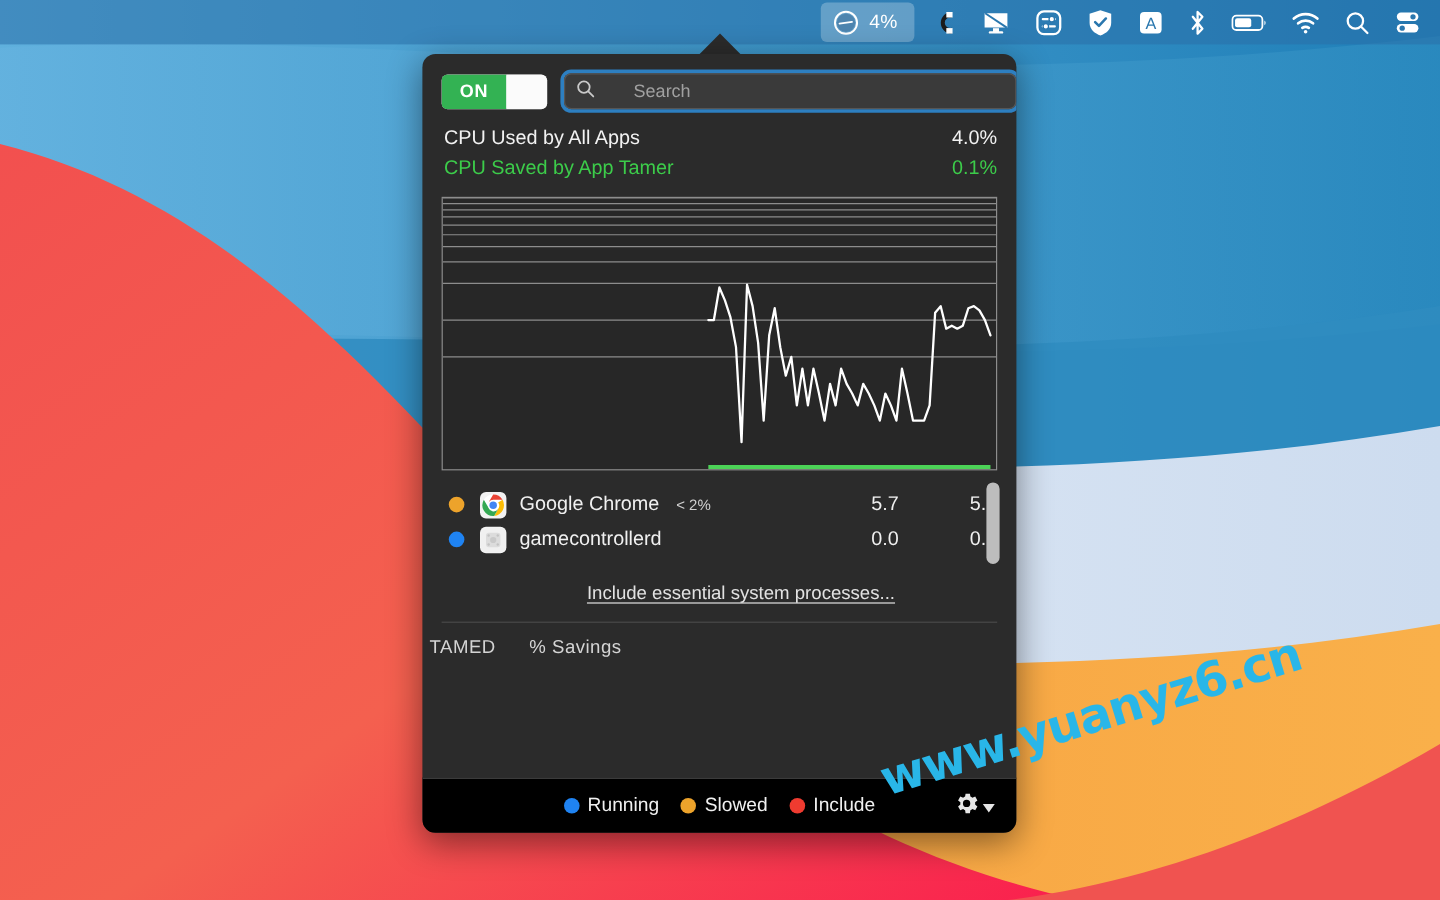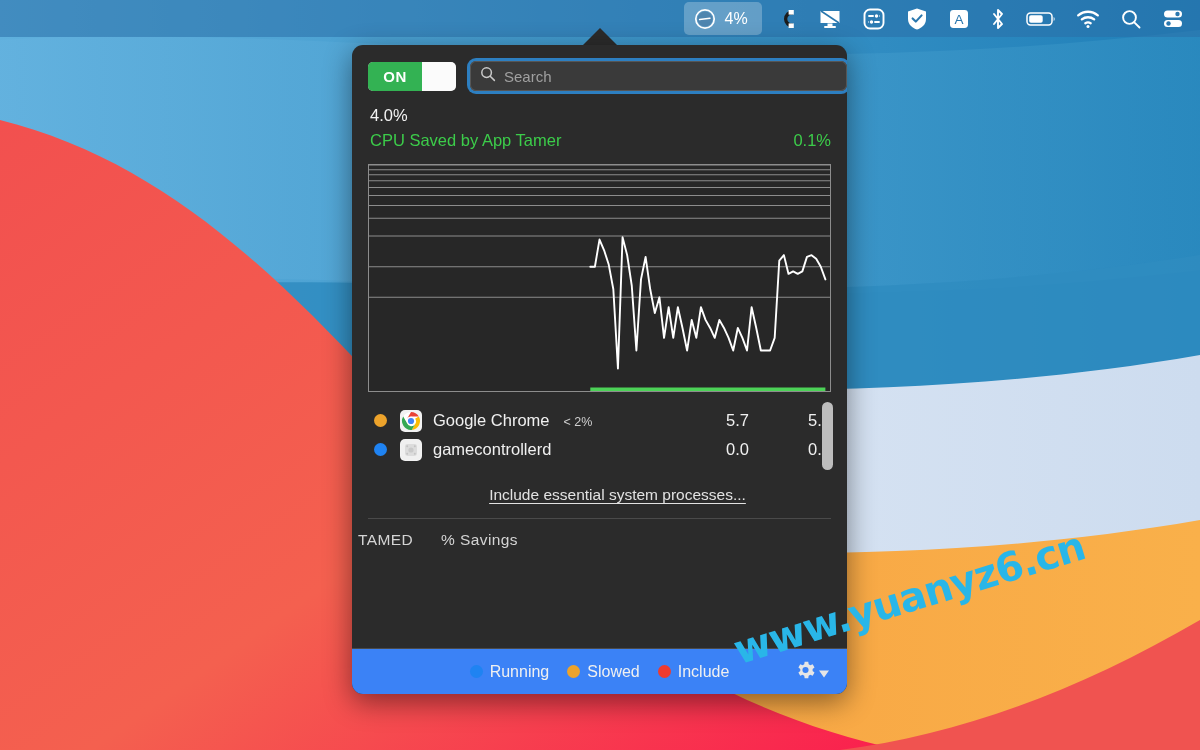--- a/index.html
+++ b/index.html
@@ -103,20 +103,21 @@
   }
   .searchbox .mag { flex: none; }
   .searchbox input {
     flex: 1;
     background: transparent;
     border: none; outline: none;
     color: #e8e8e8;
     font-size: 15px;
     font-family: "Liberation Sans", sans-serif;
     caret-color: #cfcfcf;
+    margin-left: 24px;
   }
   .searchbox input::placeholder { color: #a0a0a0; }
 
   
   .stats { padding: 12px 16px 0 18px; }
   .stat-row {
     display: flex; justify-content: space-between; align-items: baseline;
     font-size: 16.5px;
     line-height: 25px;
   }
@@ -209,21 +210,21 @@
     position: absolute;
     left: 0; right: 0;
     top: 620px;
   }
 
   
   .footer {
     position: absolute;
     left: 0; bottom: 0;
     width: 100%; height: 46px;
-    background: #3b82f6;
+    background: #000000;
     border-top: 1px solid #4a4a4a;
     display: flex; align-items: center;
     justify-content: center;
     gap: 18px;
   }
   .legend {
     display: flex; align-items: center; gap: 7px;
     color: #f0f0f0; font-size: 16px;
   }
   .gear-btn {
@@ -408,20 +409,21 @@
           <circle cx="6.6" cy="6.6" r="4.8" fill="none" stroke="#c9c9c9" stroke-width="1.5"></circle>
           <line x1="10.2" y1="10.2" x2="14.4" y2="14.4" stroke="#c9c9c9" stroke-width="1.5" stroke-linecap="round"></line>
         </svg>
       </span>
       <input type="text" value="" placeholder="Search" style="">
     </div>
   </div>
 
   <div class="stats">
     <div class="stat-row used">
+      <span>CPU Used by All Apps</span>
       <span>4.0%</span>
     </div>
     <div class="stat-row saved">
       <span>CPU Saved by App Tamer</span>
       <span>0.1%</span>
     </div>
   </div>
 
   <div class="graph-wrap">
     <svg id="cpu-chart" viewBox="0 0 460 226" preserveAspectRatio="none" aria-hidden="true">

